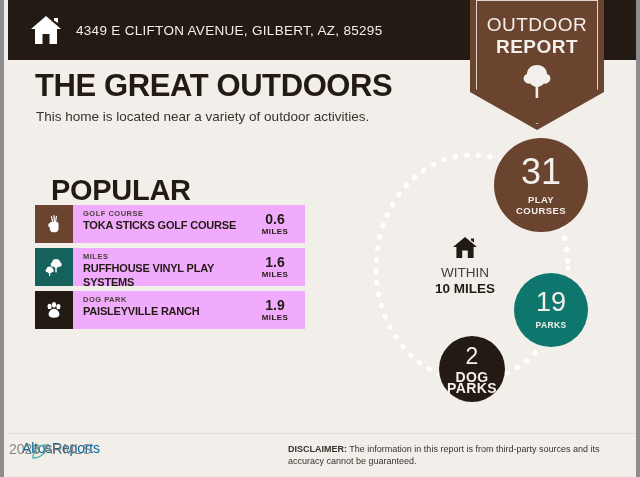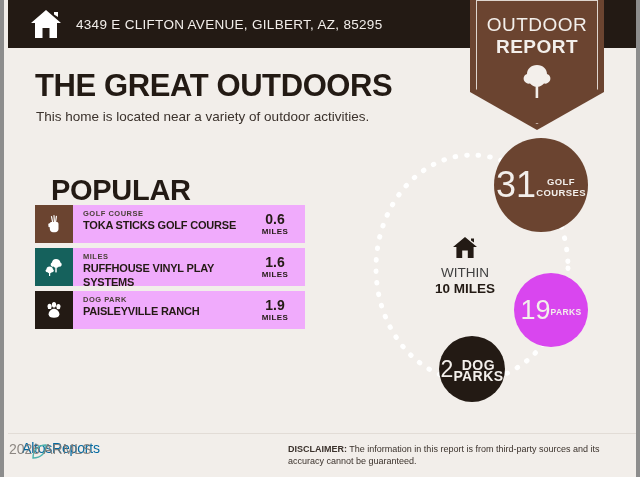--- a/index.html
+++ b/index.html
@@ -20,21 +20,21 @@
     border-right: 4px solid #8d8d8d;
     box-sizing: border-box;
   }
 
   
   .header-bar {
     position: absolute;
     left: 4px;
     top: 0;
     width: 632px;
-    height: 48px;
+    height: 60px;
     background: #231a14;
     display: flex;
     align-items: center;
   }
   .header-home-icon {
     margin-left: 22px;
     width: 32px;
     height: 30px;
     display: block;
     flex: none;
@@ -204,42 +204,42 @@
     text-align: center;
   }
   .center-home { width: 26px; height: 23px; display: block; margin: 0 auto 6px; }
   .center-l1 { font-size: 13.5px; color: #404040; line-height: 16px; }
   .center-l2 { font-size: 13.5px; font-weight: 700; color: #231a14; line-height: 16px; }
 
   .stat-circle {
     position: absolute;
     border-radius: 50%;
     display: flex;
-    flex-direction: row;
+    flex-direction: column;
     align-items: center;
     justify-content: center;
     color: #f3efeb;
   }
   .stat-num { font-weight: 400; line-height: 1; }
   .stat-label {
     font-weight: 700;
     letter-spacing: 0.4px;
     text-align: center;
     line-height: 11px;
     margin-top: 4px;
   }
   #circle-golf {
     left: 490px; top: 138px; width: 94px; height: 94px;
     background: #6b4430;
   }
   #circle-golf .stat-num { font-size: 36px; }
   #circle-golf .stat-label { font-size: 9.5px; }
   #circle-parks {
     left: 510px; top: 273px; width: 74px; height: 74px;
-    background: #d946ef;
+    background: #0f766e;
   }
   #circle-parks .stat-num { font-size: 27px; }
   #circle-parks .stat-label { font-size: 8.5px; }
   #circle-dog {
     left: 435px; top: 336px; width: 66px; height: 66px;
     background: #231a14;
   }
   #circle-dog .stat-num { font-size: 23px; }
   #circle-dog .stat-label { font-size: 14px; }
 
@@ -386,21 +386,21 @@
       <path d="M13 1 L25 11 L21.6 11 L21.6 22 L15.8 22 L15.8 14.5 L10.2 14.5 L10.2 22 L4.4 22 L4.4 11 L1 11 Z" fill="#231a14"></path>
       <path d="M19 2.5 L22 2.5 L22 6.5 L19 4.4 Z" fill="#231a14"></path>
     </svg>
     <div class="center-l1">WITHIN</div>
     <div class="center-l2">10 MILES</div>
   </div>
 
   <div class="stat-circle" id="circle-golf">
     <div class="stat-num">31</div>
     <div class="stat-label">
-      <div>GOLF</div>
+      <div>PLAY</div>
       <div>COURSES</div>
     </div>
   </div>
 
   <div class="stat-circle" id="circle-parks">
     <div class="stat-num">19</div>
     <div class="stat-label">
       <div>PARKS</div>
     </div>
   </div>

